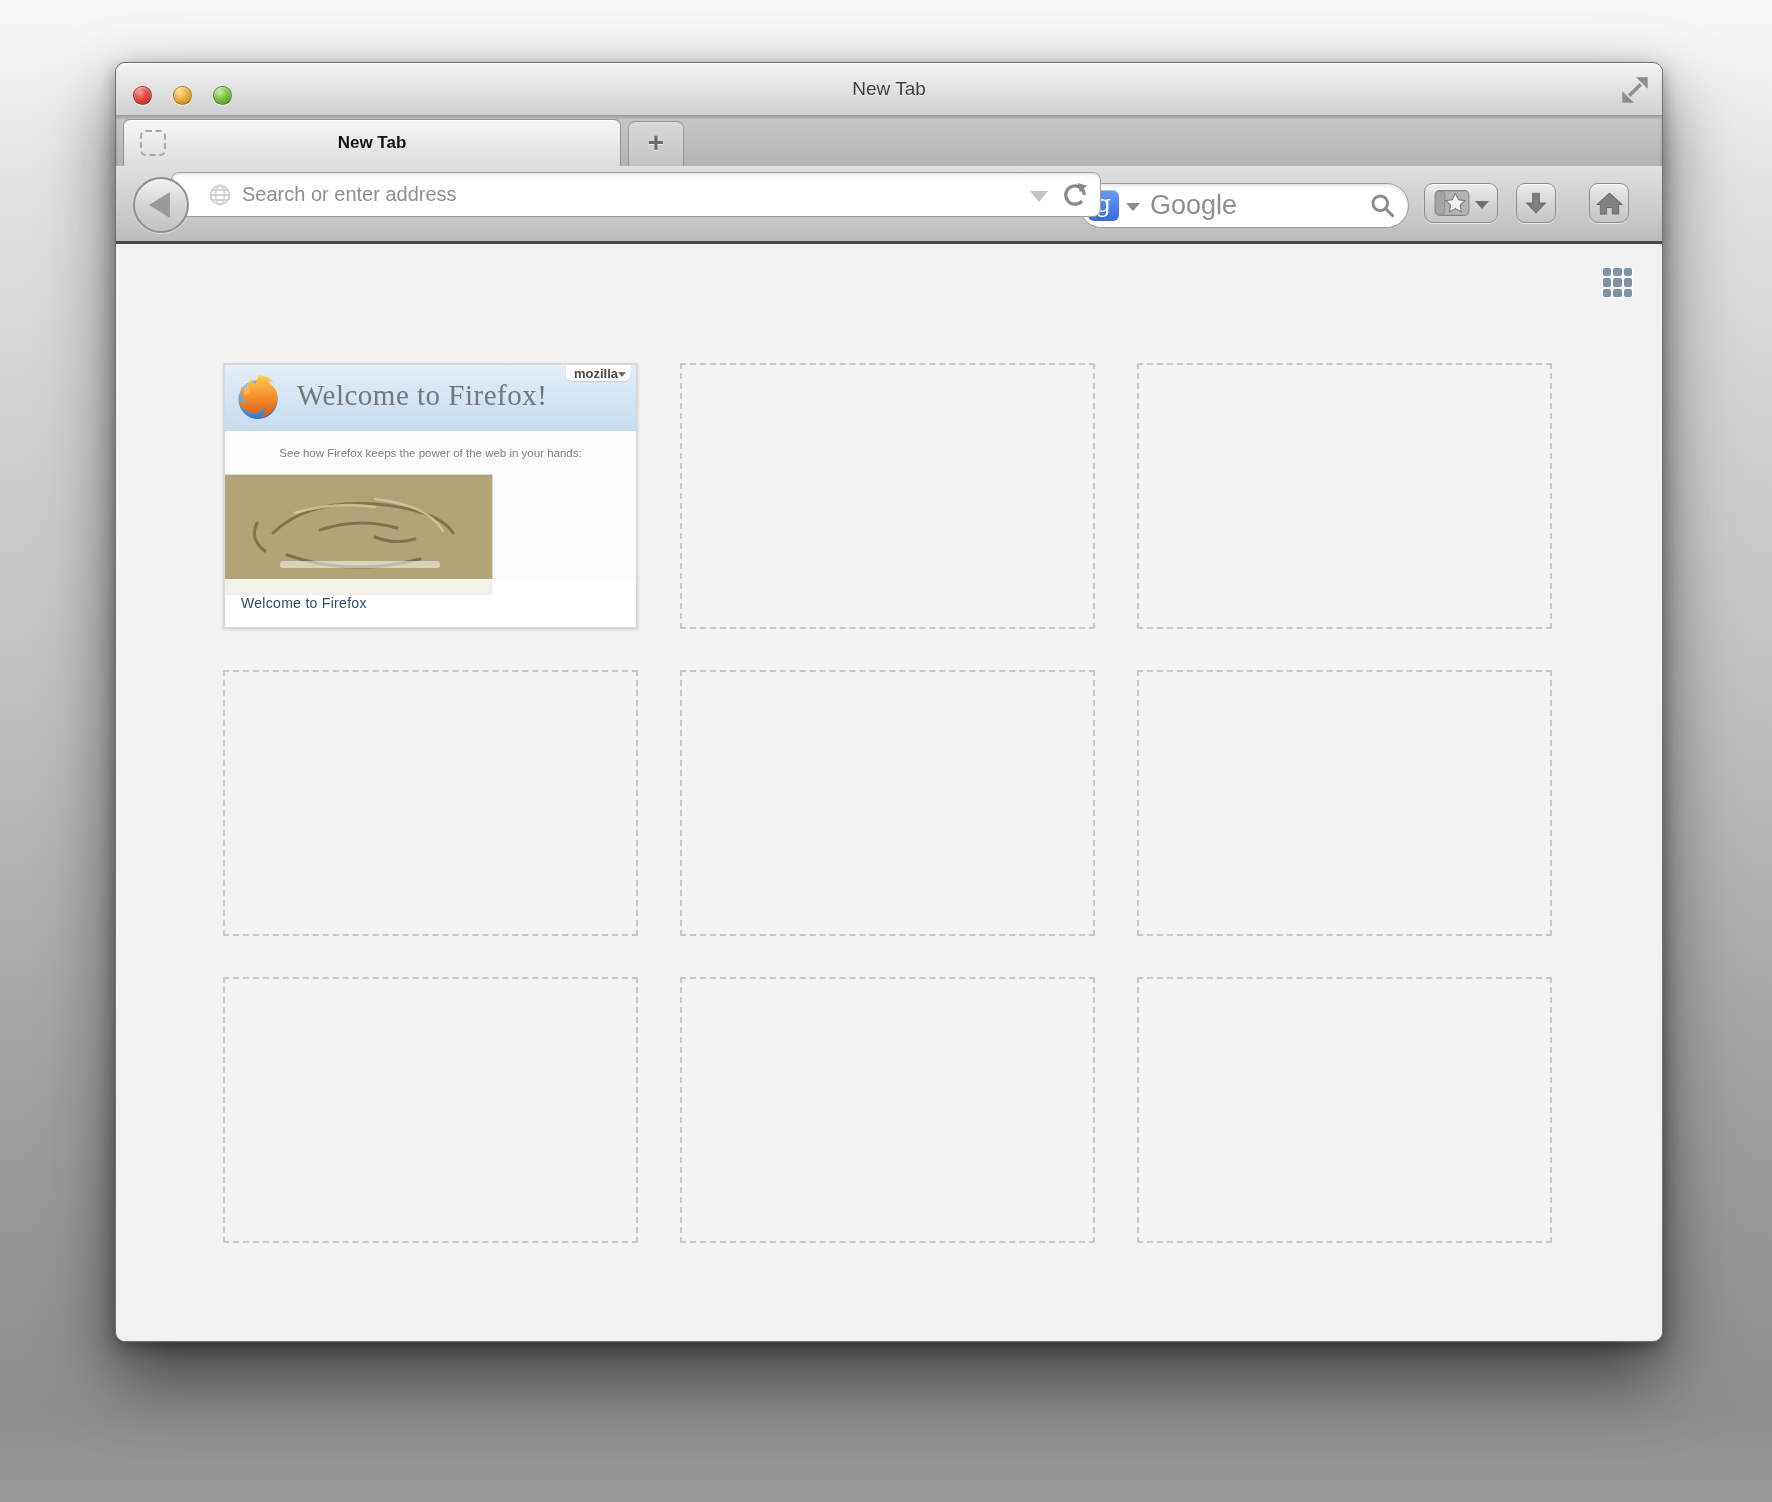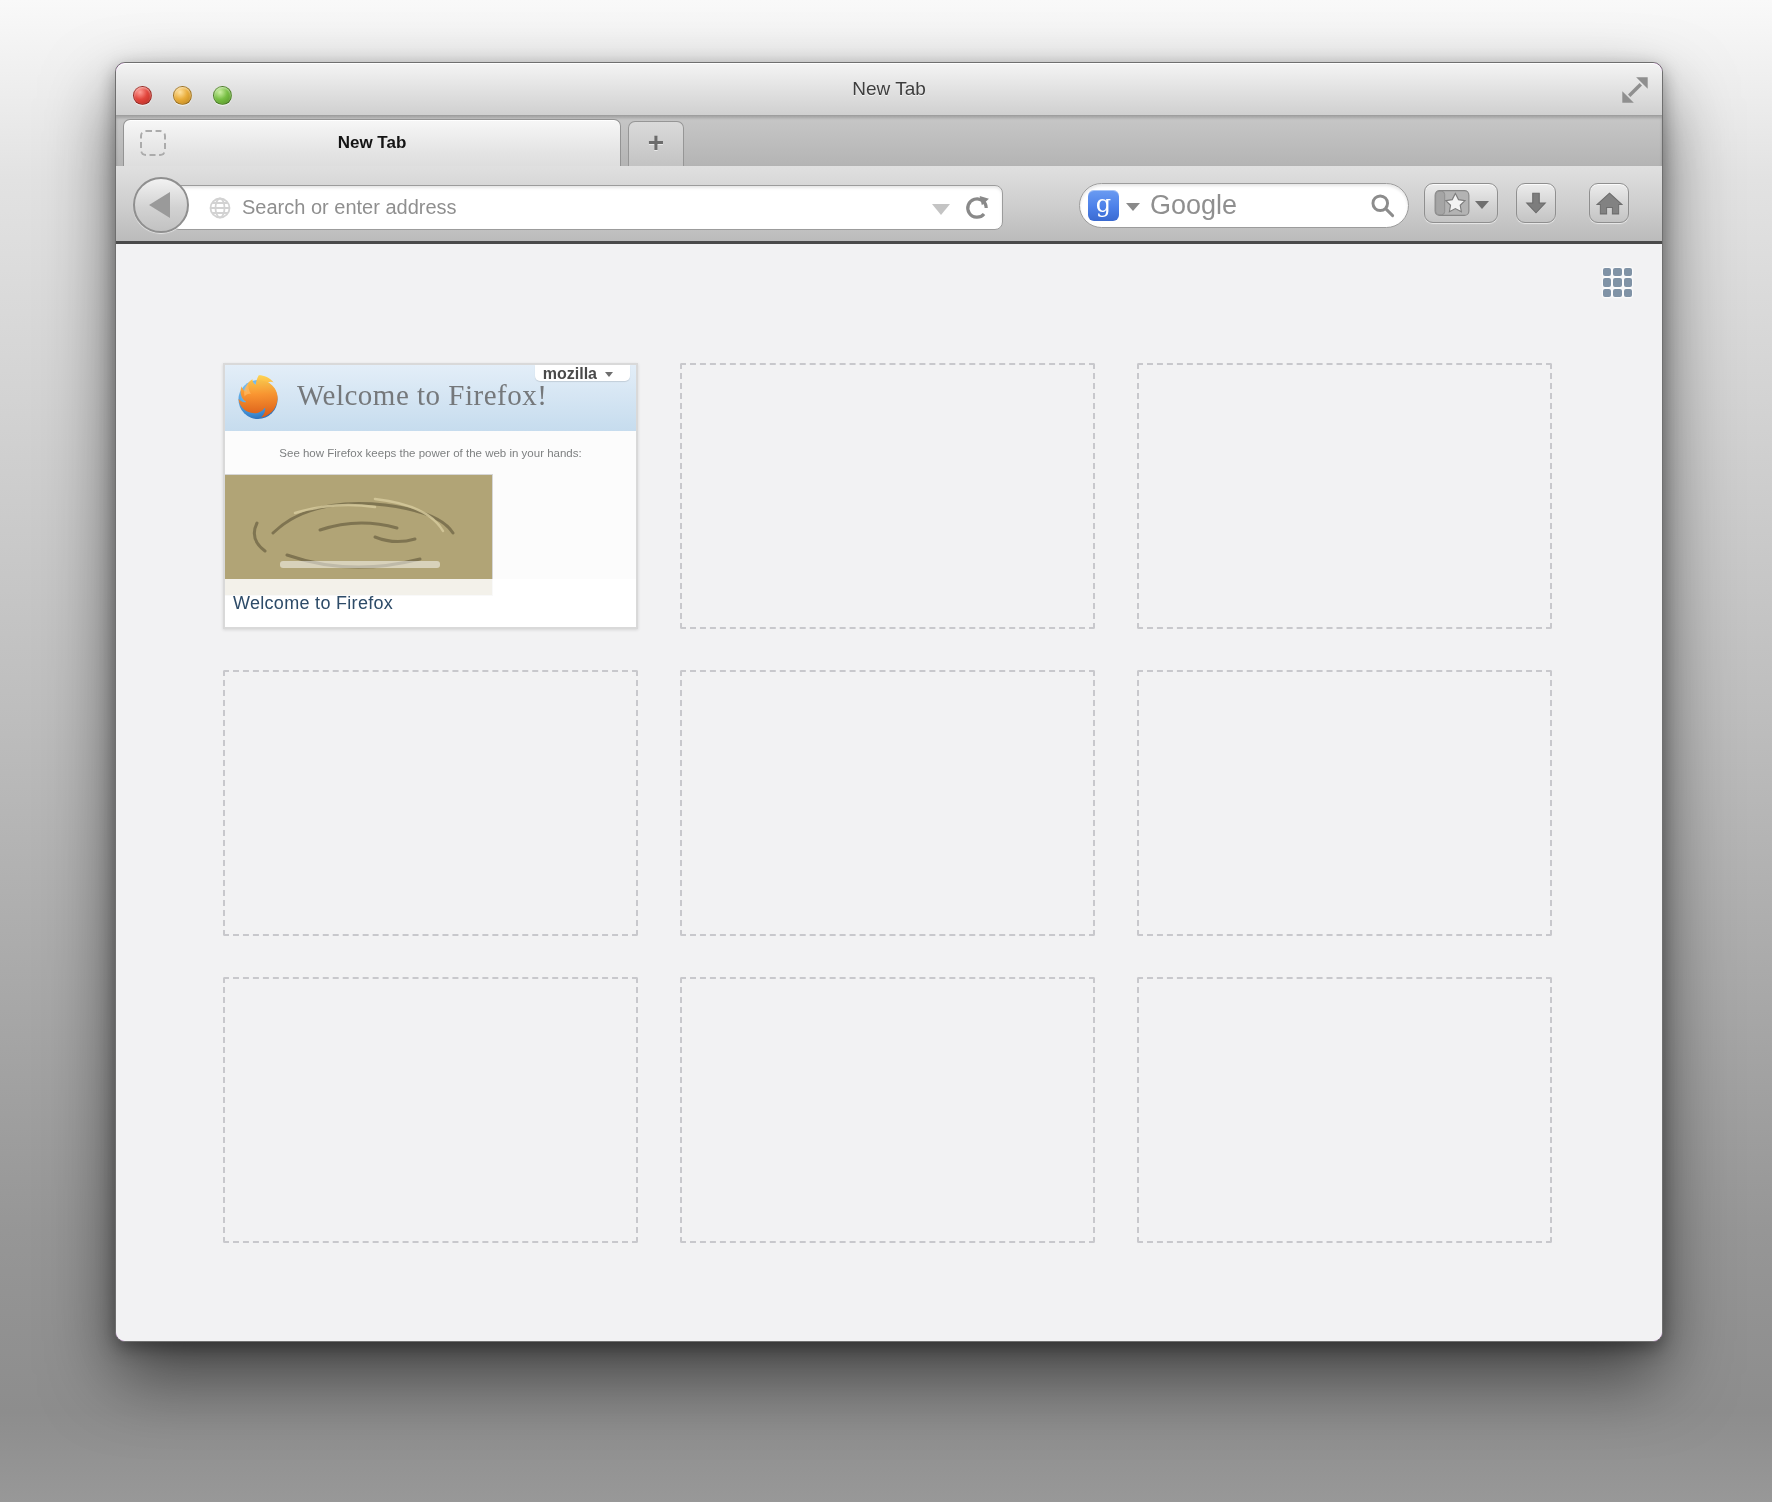--- a/index.html
+++ b/index.html
@@ -57,21 +57,21 @@
   }
   .back-btn {
     position:absolute; left:17px; top:11px; width:56px; height:56px; border-radius:50%;
     background:linear-gradient(180deg,#f2f2f2 0%,#d2d2d2 55%,#c2c2c2 100%);
     border:2px solid #8f8f8f; z-index:3;
     box-shadow:0 1px 1px rgba(255,255,255,.6);
   }
   .back-arrow { position:absolute; left:14px; top:13px; width:0; height:0;
     border-top:13px solid transparent; border-bottom:13px solid transparent; border-right:21px solid #9a9a9a; }
   .urlbar {
-    position:absolute; left:55px; top:19px; width:832px; height:45px;
+    position:absolute; left:55px; top:6px; width:930px; height:45px;
     background:#fff; border:1px solid #9c9c9c; border-radius:8px;
     box-shadow:inset 0 2px 3px rgba(0,0,0,.10);
     display:flex; align-items:center; z-index:1; padding-left:36px;
   }
   .globe-icon { width:24px; height:24px; margin-right:10px; flex:0 0 auto; }
   .url-input { flex:1; border:none; outline:none; background:transparent; font-size:20px; color:#333; font-family:inherit; }
   .url-input::placeholder { color:#8f8f8f; opacity:1; }
   .url-drop { width:0; height:0; border-left:9px solid transparent; border-right:9px solid transparent; border-top:11px solid #c4c4c4; margin:4px 14px 0 8px; }
   .reload-icon { width:26px; height:26px; margin-right:12px; flex:0 0 auto; }
   .searchbar {
@@ -123,31 +123,31 @@
   .thumb-header {
     position:relative; height:66px;
     background:linear-gradient(180deg,var(--tile-header-blue-top,#e3eef8) 0%,var(--tile-header-blue-bottom,#c6dcee) 100%);
   }
   .fx-logo { position:absolute; left:8px; top:8px; width:50px; height:50px; }
   .thumb-heading {
     position:absolute; left:72px; top:14px; font-size:29px; font-weight:300; color:#75787b; letter-spacing:.5px;font-family:Liberation Serif, serif;
   }
   .moz-badge {
     position:absolute; right:6px; top:0; height:16px; background:#fff; border-radius:0 0 5px 5px;
-    padding:1px 17px 0 8px; font-size:16px; font-weight:bold; color:#4a4a4a; display:flex; align-items:center; gap:8px;
+    padding:1px 4px 0 8px; font-size:13px; font-weight:bold; color:#4a4a4a; display:flex; align-items:center; gap:0;
     box-shadow:0 1px 1px rgba(0,0,0,.12);
   }
   .moz-caret { width:0; height:0; border-left:4px solid transparent; border-right:4px solid transparent; border-top:5px solid #6e6e6e; margin-top:1px; }
   .thumb-body { background:#fcfcfc; height:196px; }
   .thumb-subtext { padding-top:16px; text-align:center; font-size:11.5px; color:#7e8081; }
   .video-thumb { width:267px; height:120px; margin:16px auto 0; box-shadow:0 0 0 1px rgba(0,0,0,.15); }
   .tile-title-strip {
     position:absolute; left:0; bottom:0; width:100%; height:48px;
     background:rgba(255,255,255,.85);
-    font-size:18px; color:var(--tile-title-text,#2d4b68); line-height:48px; padding-left:8px;
+    font-size:14px; color:var(--tile-title-text,#2d4b68); line-height:48px; padding-left:16px;
     letter-spacing:.3px;
   }
 </style>
 </head>
 <body>
 
 <div class="window">
 
   <div class="titlebar">
     <div class="lights">

